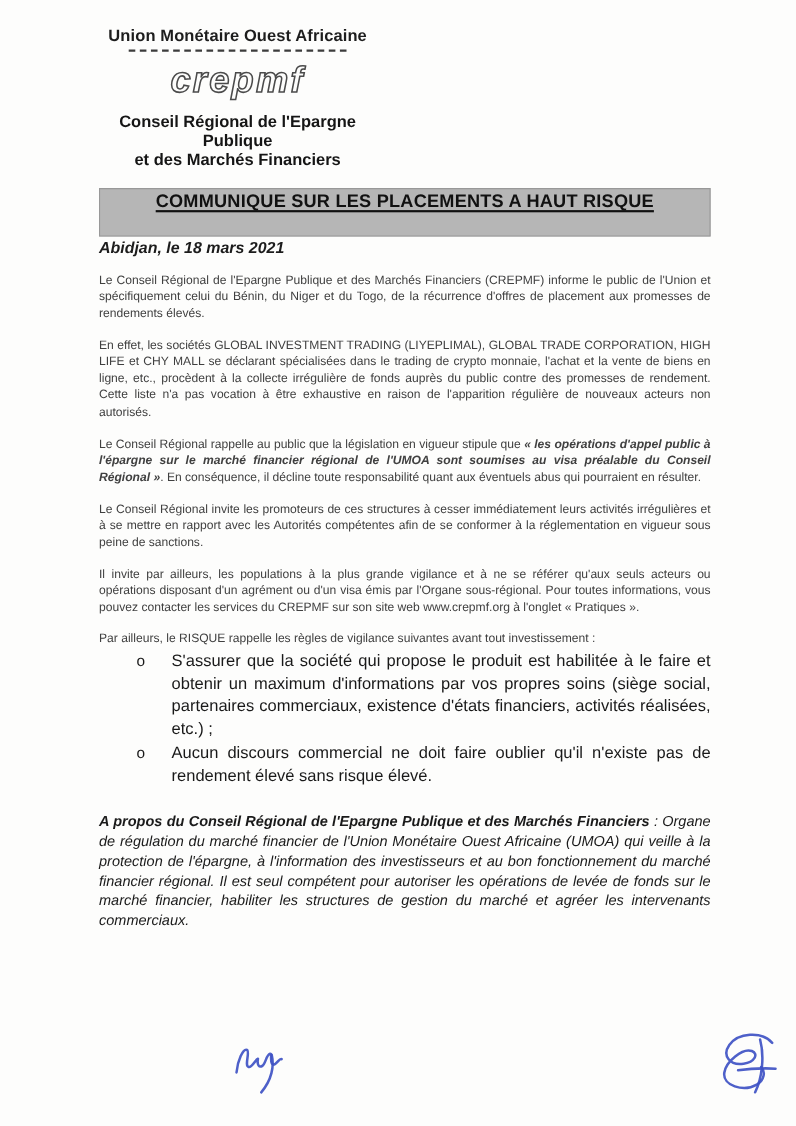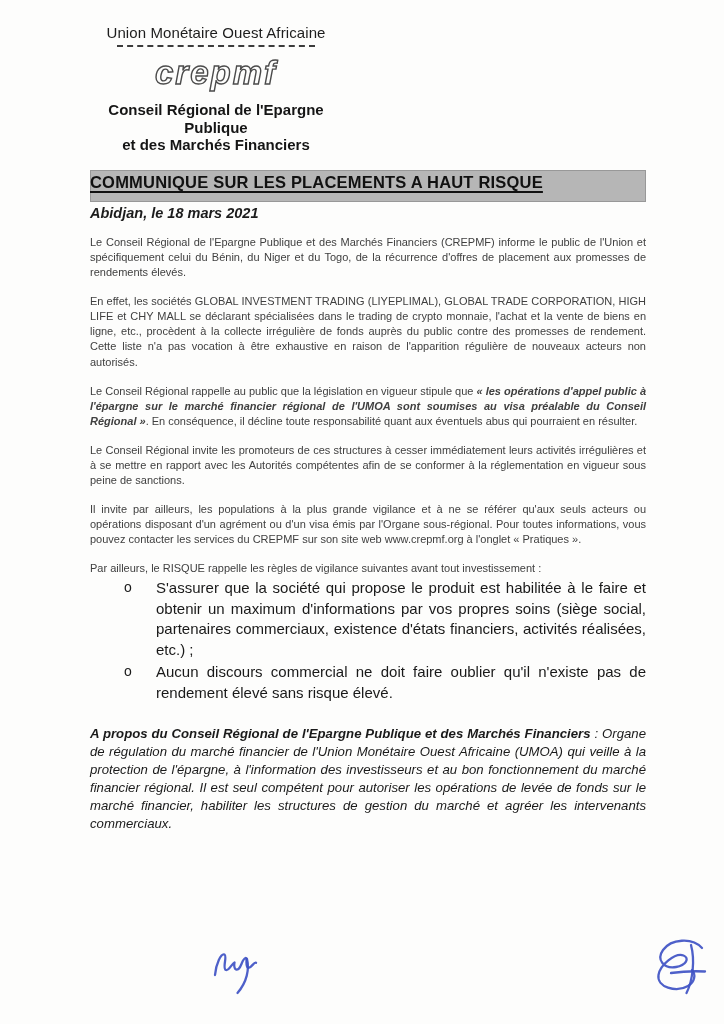--- a/index.html
+++ b/index.html
@@ -14,43 +14,43 @@
   .content {
     padding: 24px 78px 0 90px;
   }
   
   .org-block {
     width: 252px;
     text-align: center;
   }
   .union-label {
     font-size: 15px;
-    font-weight: normal;
+    font-weight: bold;
     letter-spacing: 0.1px;
     color: #1d1d1d;
   }
   .header-divider {
     width: 198px;
     margin: 4px auto 2px auto;
     border-top: 2.5px dashed #3c3c3c;
   }
   .logo-wrap { margin: 2px auto 0 auto; }
   .council-name {
     font-size: 15px;
     font-weight: bold;
     line-height: 1.18;
     color: #151515;
   }
   
   .title-bar {
     margin-top: 16px;
     background: #b6b6b6;
     box-shadow: inset 0 0 0 1px #989898;
-    text-align: left;
-    padding: 3px 0 10px 0;
+    text-align: center;
+    padding: 3px 0 22px 0;
   }
   .title-bar span {
     font-size: 16.5px;
     font-weight: bold;
     letter-spacing: 0.2px;
     color: #111;
     text-decoration: underline;
     text-decoration-thickness: 2px;
     text-underline-offset: 3px;
   }

